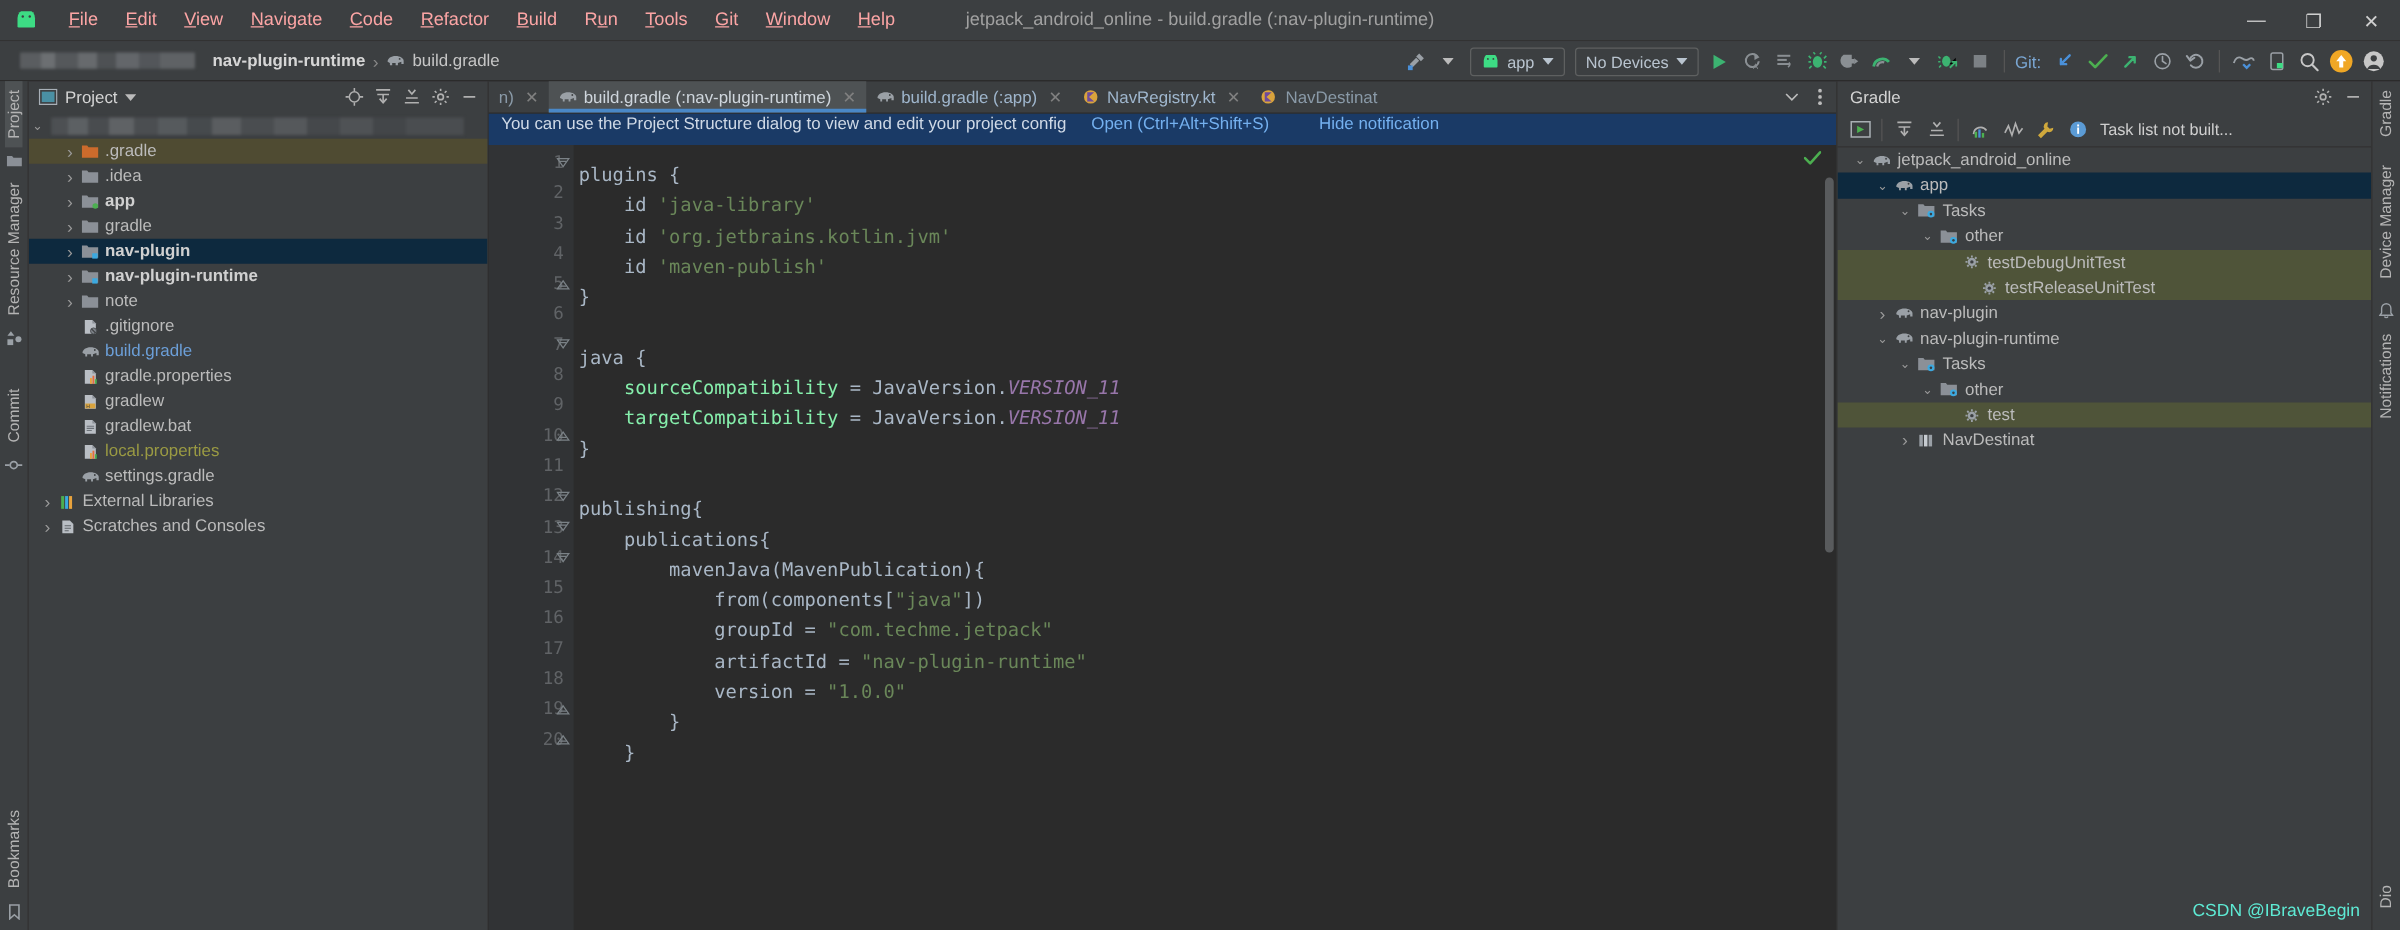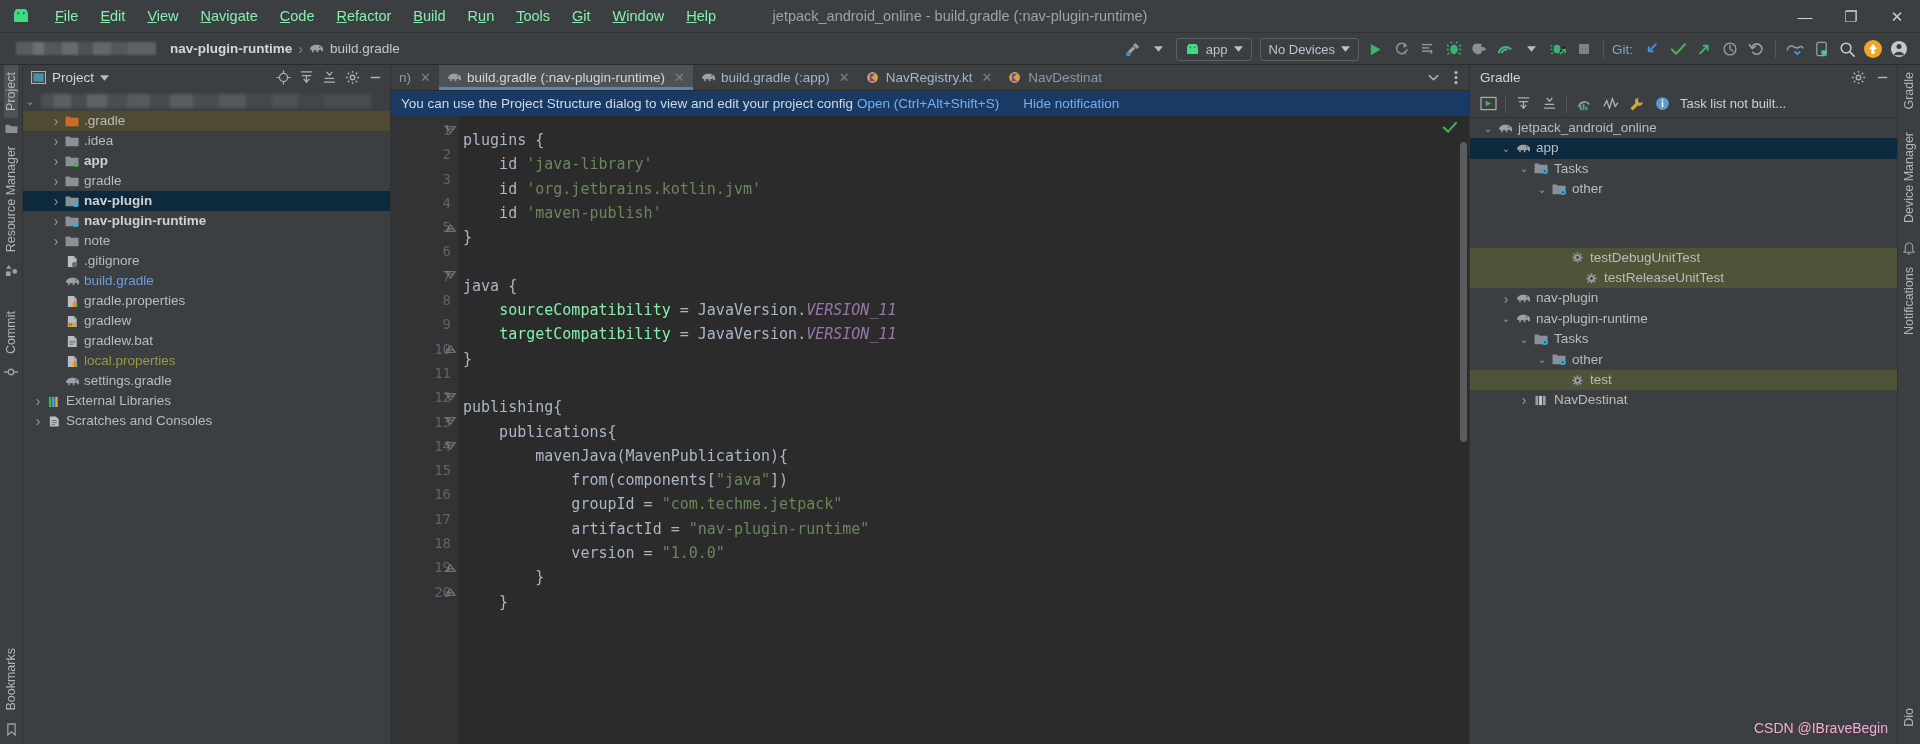--- a/index.html
+++ b/index.html
@@ -26,21 +26,21 @@
     padding-left: 10px;
     position: relative;
     border-bottom: 1px solid #323232;
   }
   .logo-android {
     width: 22px; height: 22px;
     display: flex; align-items: center; justify-content: center;
     margin-right: 12px;
   }
   .menu-item {
-    color: #86efac;
+    color: #fca5a5;
     font-size: 14.5px;
     padding: 2px 11px;
     white-space: nowrap;
     line-height: 20px;
   }
   .menu-item .mn { text-decoration: underline; }
   .win-title {
     position: absolute;
     left: 0; right: 0;
     text-align: center;
@@ -191,22 +191,22 @@
   .tab.active::after {
     content: ""; position: absolute; left: 0; right: 0; bottom: 0;
     height: 3px; background: #4a88c7;
   }
   .tab .x { color: #808080; font-size: 13px; margin-left: 4px; }
   .tabstrip-right { margin-left: auto; display: flex; align-items: center; padding-right: 4px; gap: 2px; }
 
   .notif {
     height: 25px; min-height: 25px;
     background: #1a3a66;
-    display: flex; align-items: center;
-    padding-left: 10px; gap: 0;
+    display: flex; align-items: flex-start;
+    padding-left: 10px; gap: 16px;
     font-size: 13.5px; color: #cfd9e6;
     white-space: nowrap;
   }
   .notif a { color: #74b0ef; text-decoration: none; margin-left: 4px; }
   .notif .hide { margin-left: 24px; color: #74b0ef; }
 
   .code-wrap { flex: 1; display: flex; min-height: 0; position: relative; background: #2b2b2b; }
   .gutter {
     width: 68px; min-width: 68px;
     background: #313335;
@@ -278,21 +278,21 @@
   
   .rstrip {
     width: 23px; min-width: 23px;
     background: #3c3f41;
     display: flex; flex-direction: column; align-items: center;
     border-left: 1px solid #323232;
   }
 
   .watermark {
     position: absolute; right: 32px; bottom: 8px;
-    color: #f9a8d4; font-size: 14px;
+    color: #5eead4; font-size: 14px;
   }
 </style>
 </head>
 <body>
 
 <div class="app">
 
   <div class="menubar">
     <div class="logo-android">
       <svg width="20" height="14" viewBox="0 0 20 14">
@@ -1040,21 +1040,21 @@
             <span class="garrow">⌄</span>
             <span class="gicon">
               <svg width="15" height="13" viewBox="0 0 16 14">
                 <path d="M0.5 1.5 L5 1.5 L6.2 3 L14.5 3 L14.5 12 L0.5 12 Z" fill="#8b9097"></path>
                 <circle cx="11.5" cy="10" r="3" fill="#3ba9e0"></circle>
                 <circle cx="11.5" cy="10" r="1.1" fill="#3c3f41"></circle>
               </svg>
             </span>
             <span class="glabel">other</span>
           </div>
-          <div class="grow sel-olive" style="padding-left: 82px; margin-top: 48px;">
+          <div class="grow sel-olive" style="padding-left: 82px;">
             <span class="garrow"></span>
             <span class="gicon">
               <svg width="15" height="13" viewBox="0 0 16 14">
                 <circle cx="8" cy="7" r="3.6" fill="#9aa0a6"></circle>
                 <circle cx="8" cy="7" r="1.5" fill="#3c3f41"></circle>
                 <path d="M8 1.5 L8 3.2 M8 10.8 L8 12.5 M2.5 7 L4.2 7 M11.8 7 L13.5 7 M4 3 L5.3 4.3 M10.7 9.7 L12 11 M12 3 L10.7 4.3 M5.3 9.7 L4 11" stroke="#9aa0a6" stroke-width="1.6"></path>
               </svg>
             </span>
             <span class="glabel">testDebugUnitTest</span>
           </div>

